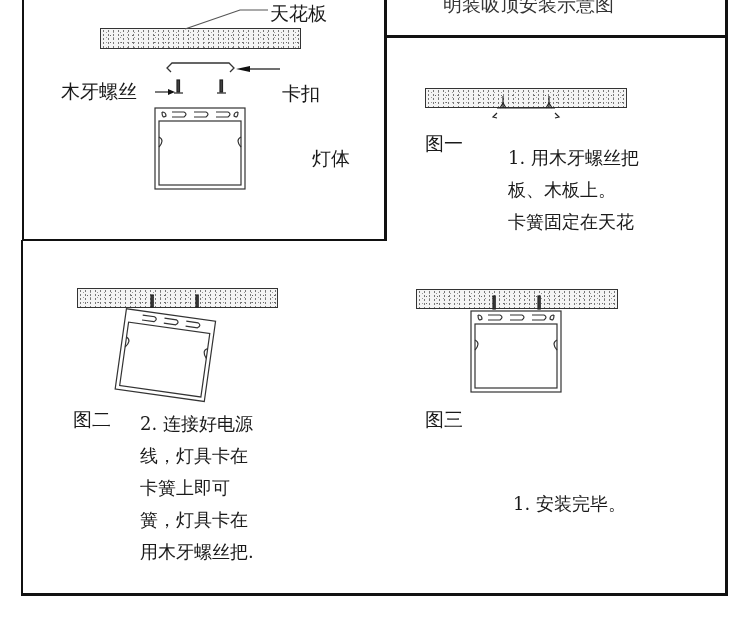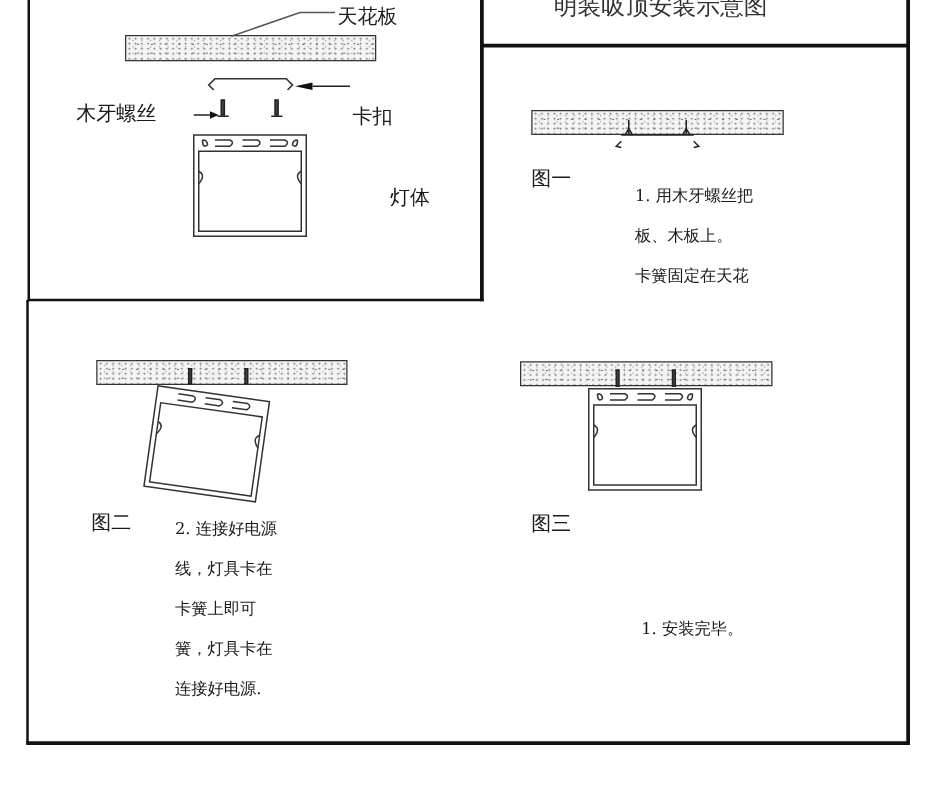--- a/index.html
+++ b/index.html
@@ -1,21 +1,21 @@
 <!DOCTYPE html>
 <html><head>
 <meta charset="utf-8">
 <style>
   html, body { margin:0; padding:0; background:#ffffff; }
   body { width:750px; height:633px; position:relative; overflow:hidden;
          font-family:"DejaVu Serif","Liberation Serif",serif; color:#1a1a1a; }
   .line { position:absolute; background:#111; }
-  .label { position:absolute; font-size:16px; line-height:22px; white-space:nowrap; color:#1a1a1a; }
+  .label { position:absolute; font-size:19px; line-height:22px; white-space:nowrap; color:#1a1a1a; }
   .label-sans { font-family:"DejaVu Sans","Liberation Sans",sans-serif; }
-  .step { position:absolute; font-size:13px; line-height:32px; color:#1a1a1a; }
+  .step { position:absolute; font-size:18px; line-height:32px; color:#1a1a1a; }
   .step div { white-space:nowrap; }
   .title { position:absolute; font-size:19px; color:#333; white-space:nowrap; }
   .board { position:absolute; border:1.2px solid #333; box-sizing:border-box;
            background-color:#f4f4f4;
            background-image:
              radial-gradient(circle, #777 0.6px, transparent 0.9px),
              radial-gradient(circle, #999 0.5px, transparent 0.8px),
              radial-gradient(circle, #666 0.5px, transparent 0.8px);
            background-size:5px 4px, 7px 5px, 11px 7px;
            background-position:0 0, 2px 1px, 4px 3px; }
@@ -104,27 +104,27 @@
   <g transform="rotate(8 10 5)" fill="none" stroke="#333" stroke-width="1.2">
     <rect x="8" y="2" width="90" height="81"></rect>
     <rect x="12" y="15" width="82" height="64"></rect>
     <path d="M25,6 h12 q4,2 0,5 h-12"></path>
     <path d="M47,6 h12 q4,2 0,5 h-12"></path>
     <path d="M69,6 h12 q4,2 0,5 h-12"></path>
     <path d="M12,30 q6,3 0,10"></path>
     <path d="M94,30 q-6,3 0,10"></path>
   </g>
 </svg>
-<div class="label" style="left:73px;top:408px;font-family:Liberation Serif, serif;">图二</div>
+<div class="label" style="left:73px;top:408px;">图二</div>
 <div class="step" style="left:140px;top:408px;">
   <div>2. 连接好电源</div>
   <div>线，灯具卡在</div>
   <div>卡簧上即可</div>
   <div>簧，灯具卡在</div>
-  <div>连接好电源.</div>
+  <div>用木牙螺丝把.</div>
 </div>
 
 <div class="board" style="left:416px;top:289px;width:202px;height:20px;"></div>
 <svg style="left:0;top:0;" width="1" height="1">
   <g stroke="#222" stroke-width="1.2" fill="#444">
     <rect x="493" y="296" width="2.2" height="13"></rect>
     <rect x="538" y="296" width="2.2" height="13"></rect>
   </g>
 </svg>
 <svg style="left:470px;top:310px;" width="92" height="83" viewBox="0 0 92 83">

